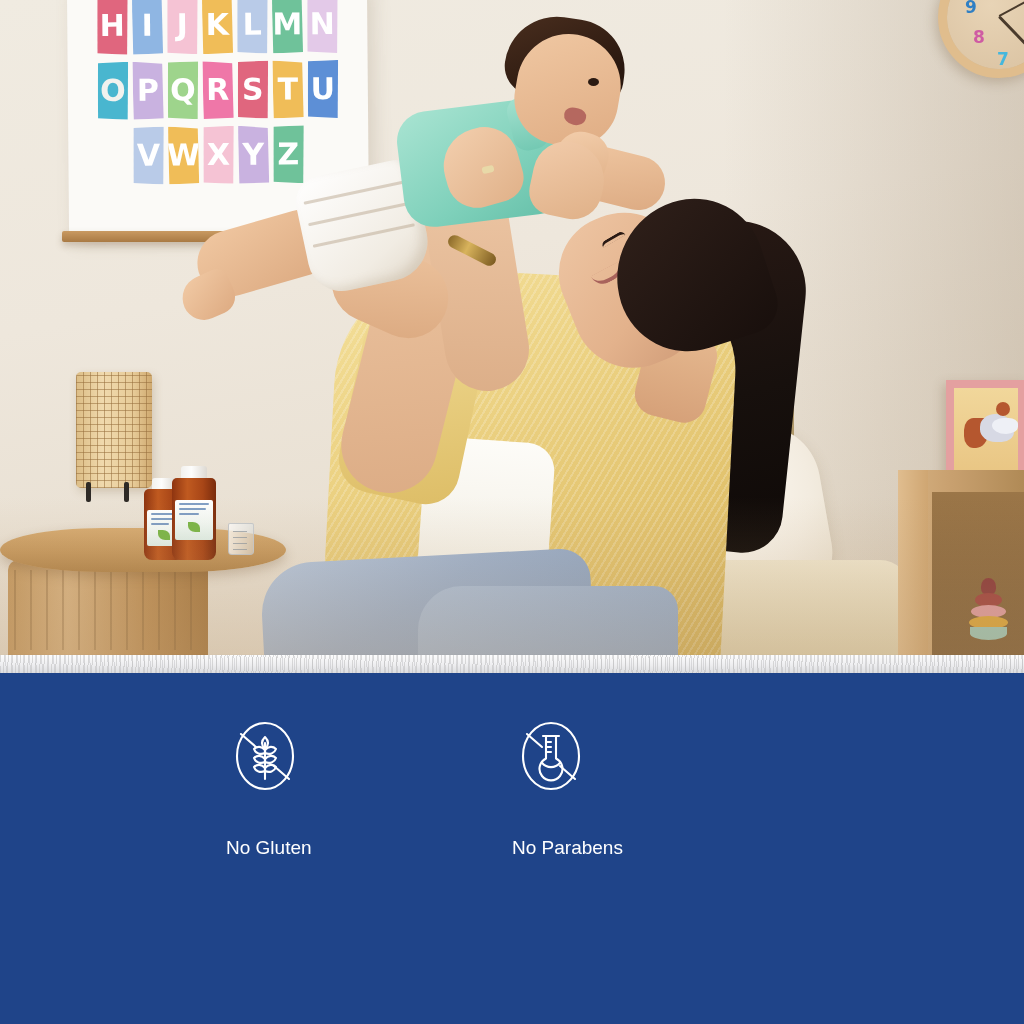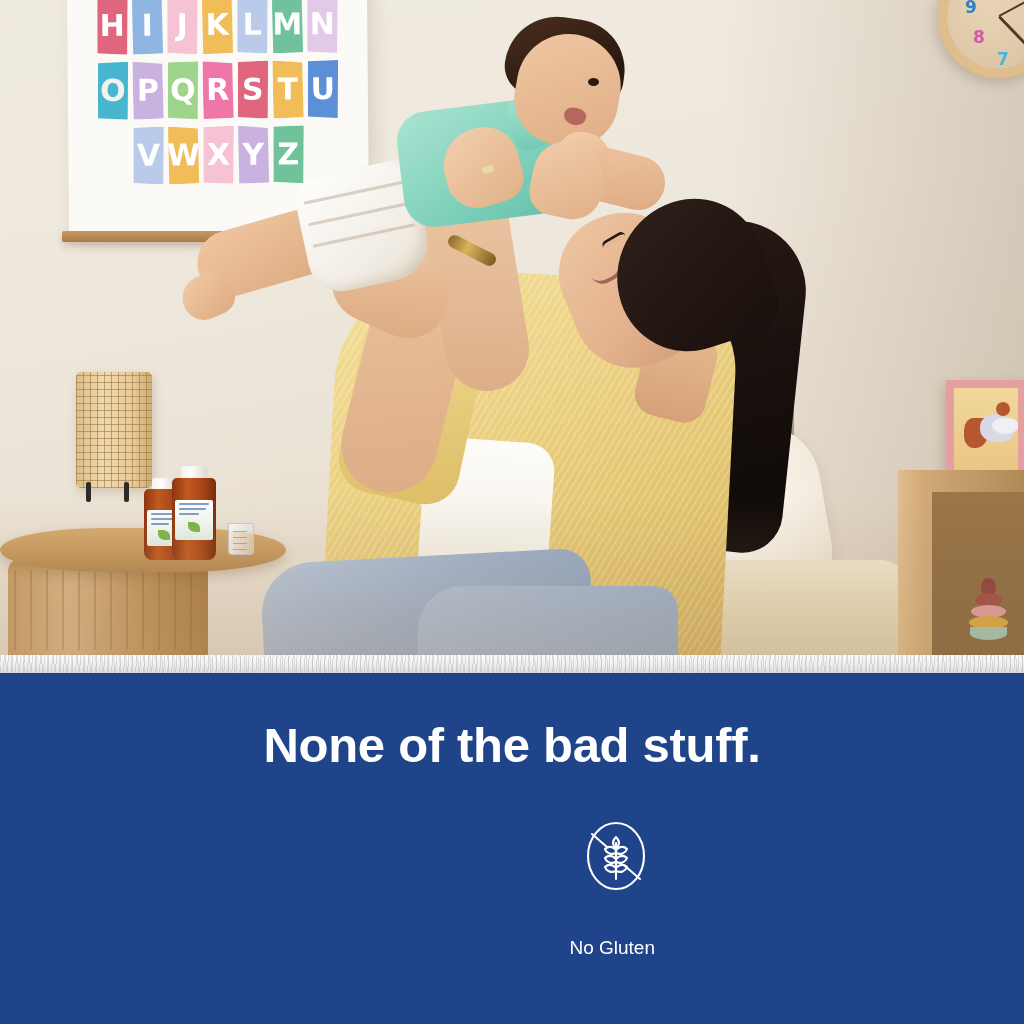--- a/index.html
+++ b/index.html
@@ -345,21 +345,21 @@
   }
   .badges{
     margin-top:44px;
     width:100%;
     display:flex;
     justify-content:center;
     align-items:flex-start;
   }
   .badge{
     width:286px;
-    display:flex; flex-direction:column; align-items:flex-end;
+    display:flex; flex-direction:column; align-items:flex-start;
   }
   .badge-icon{ width:78px; height:78px; }
   .badge-label{
     margin-top:40px;
     color:#ffffff;
     font-size:19px;
     font-weight:400;
     line-height:1.35;
     text-align:center;
     max-width:160px;
@@ -513,21 +513,20 @@
       <div class="toy-ring" style="left:2px;top:49px;width:37px;height:13px;background:#9dc4b5;border-radius:0 0 50% 50%;"></div>
     </div>
 
     <div class="floorband"></div>
   </div>
 
   <div class="divider"></div>
 
   <div class="panel">
 
-    <div class="headline">None of the bad stuff.</div>
 
     <div class="badges">
 
       <div class="badge">
         <div class="badge-icon">
           <svg viewBox="0 0 78 78" width="78" height="78" fill="none" stroke="#ffffff" stroke-width="2.1" stroke-linecap="round" stroke-linejoin="round">
             <ellipse cx="39" cy="39" rx="28" ry="33"></ellipse>
             <line x1="15" y1="17" x2="30" y2="30"></line>
             <line x1="48" y1="49" x2="63" y2="62"></line>
             <line x1="39" y1="26" x2="39" y2="62"></line>
@@ -536,18 +535,34 @@
             <path d="M39 33c3.5-4 8-4 11-1-1.5 4.5-6.5 6-11 4z"></path>
             <path d="M39 42c-3.5-4-8-4-11-1 1.5 4.5 6.5 6 11 4z"></path>
             <path d="M39 42c3.5-4 8-4 11-1-1.5 4.5-6.5 6-11 4z"></path>
             <path d="M39 51c-3.5-4-8-4-11-1 1.5 4.5 6.5 6 11 4z"></path>
             <path d="M39 51c3.5-4 8-4 11-1-1.5 4.5-6.5 6-11 4z"></path>
           </svg>
         </div>
         <div class="badge-label">No Gluten</div>
       </div>
 
+      <div class="badge">
+        <div class="badge-icon">
+          <svg viewBox="0 0 78 78" width="78" height="78" fill="none" stroke="#ffffff" stroke-width="2.1" stroke-linecap="round" stroke-linejoin="round">
+            <ellipse cx="39" cy="39" rx="28" ry="33"></ellipse>
+            <line x1="15" y1="17" x2="30" y2="30"></line>
+            <line x1="48" y1="49" x2="63" y2="62"></line>
+            <line x1="31" y1="19" x2="47" y2="19"></line>
+            <path d="M34 19v22.5a11.5 11.5 0 1 0 10 0V19"></path>
+            <line x1="34" y1="25" x2="39" y2="25"></line>
+            <line x1="34" y1="30" x2="39" y2="30"></line>
+            <line x1="34" y1="35" x2="39" y2="35"></line>
+            <path d="M30.2 46a11.5 11.5 0 0 0 17.6 0"></path>
+          </svg>
+        </div>
+        <div class="badge-label">No Parabens</div>
+      </div>
 
 
     </div>
   </div>
 
 </div>
 
 </body></html>

